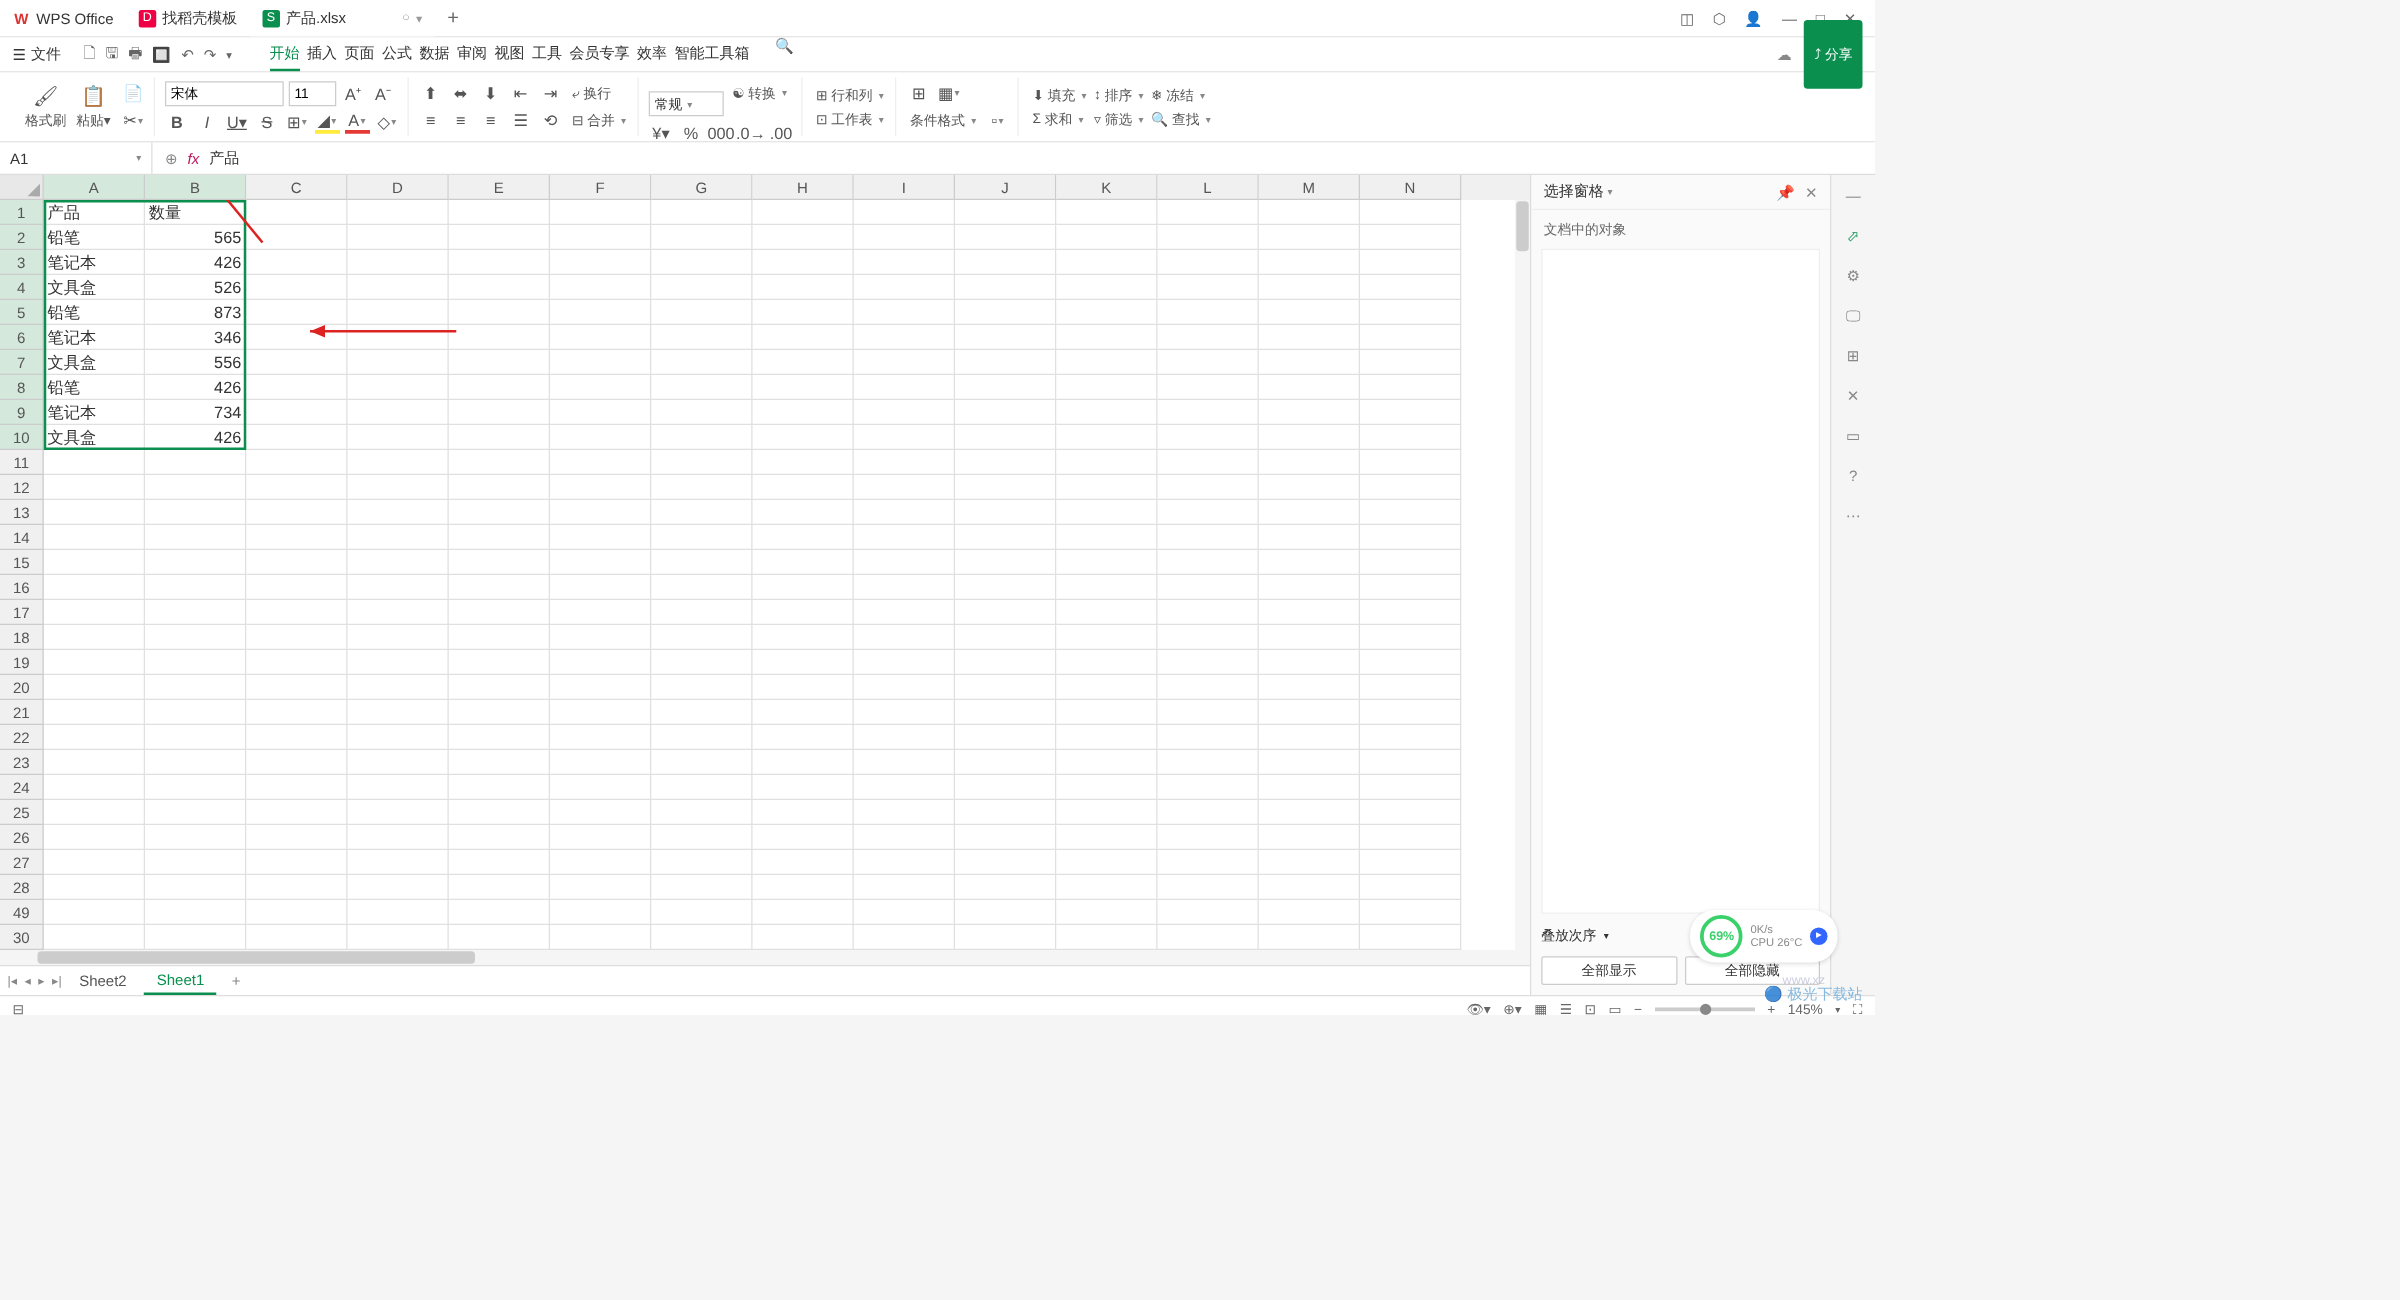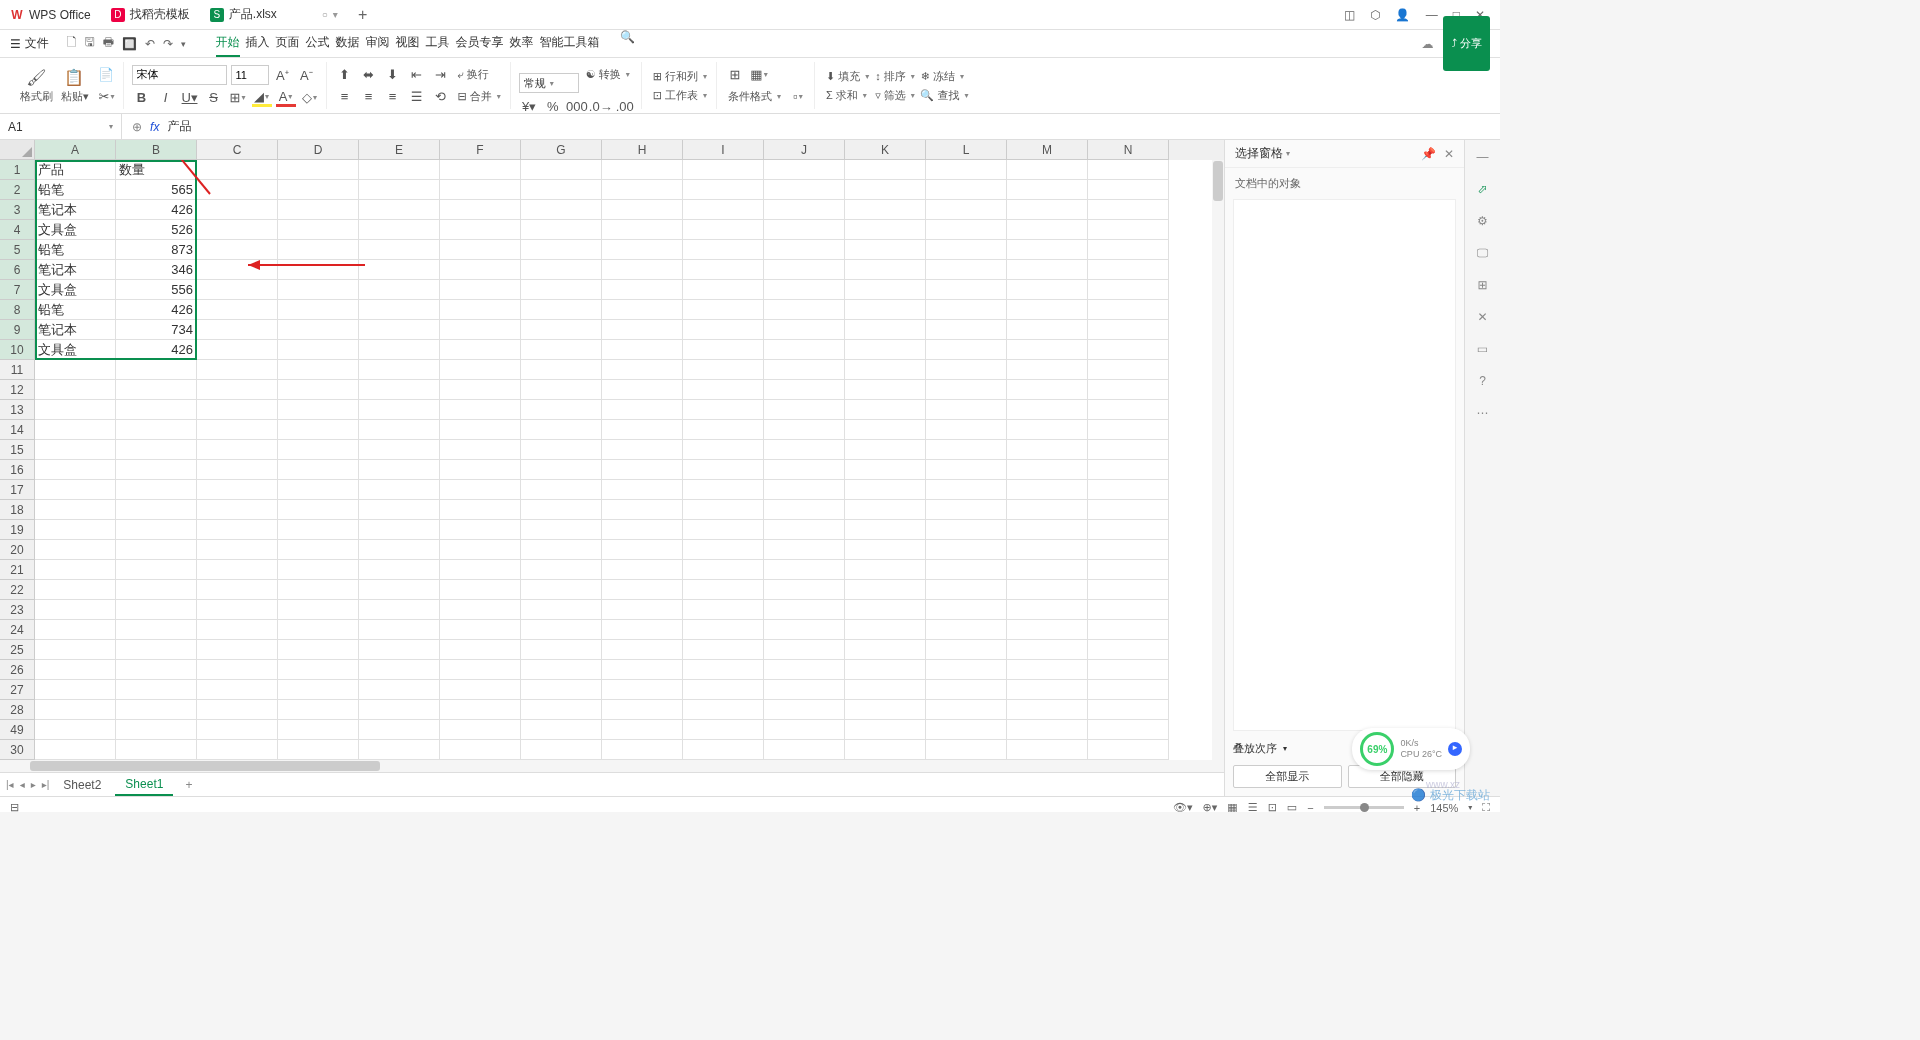--- a/index.html
+++ b/index.html
@@ -44,21 +44,21 @@
 .dd-combo::after { content: "▾"; font-size: 8px; margin-left: 4px; color: #888; }
 .txt-btn { display: flex; align-items: center; gap: 3px; font-size: 11px; color: #555; cursor: pointer; padding: 0 3px; }
 .txt-btn::after { content: "▾"; font-size: 8px; margin-left: 2px; color: #888; }
 .txt-btn.nodd::after { content: ""; }
 
 
 .formula-bar { height: 26px; background: #fff; display: flex; align-items: center; border-bottom: 1px solid #ddd; }
 .name-box { width: 122px; border-right: 1px solid #ddd; padding: 0 8px; display: flex; align-items: center; justify-content: space-between; height: 100%; }
 .name-box::after { content: "▾"; font-size: 8px; color: #888; }
 .fx-area { display: flex; align-items: center; gap: 8px; padding: 0 10px; flex: 1; }
-.fx-label { font-style: italic; color: #1d4ed8; }
+.fx-label { font-style: italic; color: #be185d; }
 
 
 .main-area { display: flex; height: 656px; }
 .sheet-area { flex: 1; background: #fff; position: relative; display: flex; flex-direction: column; }
 .side-panel { width: 240px; background: #fafafa; border-left: 1px solid #ddd; display: flex; flex-direction: column; }
 .side-icons { width: 36px; background: #f5f5f5; border-left: 1px solid #ddd; display: flex; flex-direction: column; align-items: center; padding-top: 10px; gap: 18px; }
 
 
 .grid-head-row { display: flex; height: 20px; background: #f0f0f0; }
 .corner { width: 35px; border-right: 1px solid #ccc; border-bottom: 1px solid #ccc; background: #e8e8e8; position: relative; }

